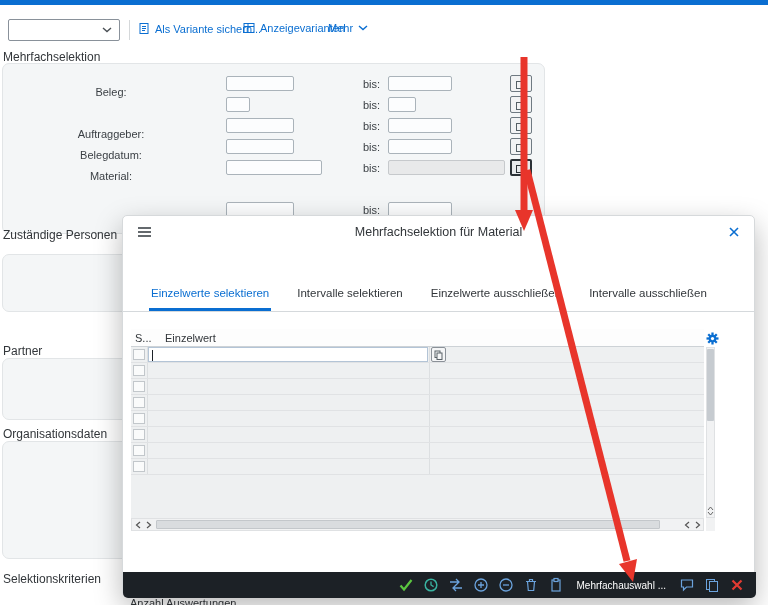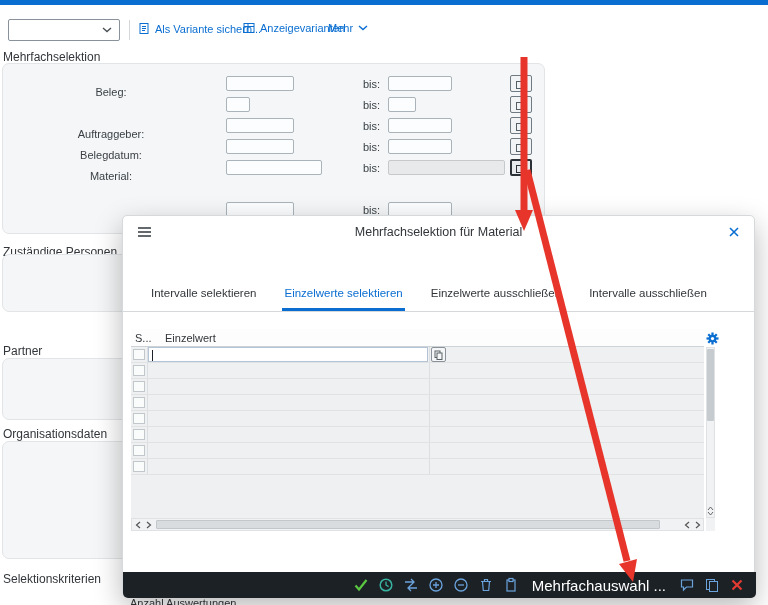--- a/index.html
+++ b/index.html
@@ -68,21 +68,21 @@
   .sarrow { width:11px; height:11px; display:flex; align-items:center; justify-content:center; cursor:pointer; }
   .htrack { flex:1; height:11px; position:relative; margin:0 1px; }
   .hthumb { position:absolute; left:1px; top:1px; height:9px; width:96%; background:#d9dcdf; border:1px solid #c3c7cb; border-radius:1px; }
   .scorner { position:absolute; left:583px; top:302px; width:9px; height:13px; background:#f1f2f3; }
 
   
   .dlg-footer { position:absolute; left:0; top:356px; width:633px; height:26px; background:#1c2126;
                 border-radius:0 0 5px 5px; display:flex; align-items:center; justify-content:flex-end;
                 gap:7px; padding-right:10px; }
   .fbtn { width:18px; height:18px; display:flex; align-items:center; justify-content:center; background:none; border:none; cursor:pointer; }
-  .flabel-btn { color:#fff; font-size:15px; background:none; border:none; margin:0 5px; cursor:pointer; font-family:"Liberation Sans",sans-serif; }
+  .flabel-btn { color:#fff; font-size:10px; background:none; border:none; margin:0 5px; cursor:pointer; font-family:"Liberation Sans",sans-serif; }
 
   .bottom-partial { position:absolute; left:130px; top:597px; color:#32363a; z-index:1; }
 
   .arrows-overlay { position:absolute; left:0; top:0; width:768px; height:605px; z-index:50; pointer-events:none; }
 </style>
 </head>
 <body>
 
 <div class="screen">
 
@@ -180,21 +180,21 @@
           <path d="M6.5 5.5L11 1M7.5 1H11v3.5" fill="none" stroke="#2b3136"></path>
         </svg>
       </span>
   </div>
   <div class="frow" style="top:202px">
     <span class="finput" style="left:226px;width:68px"></span>
     <span class="fbis">bis:</span>
     <span class="finput" style="left:388px;width:64px"></span>
   </div>
 
-  <div class="sec-title" style="top:245px">Zuständige Personen</div>
+  <div class="sec-title" style="top:228px">Zuständige Personen</div>
   <div class="panel" style="left:2px; top:254px; width:280px; height:58px;"></div>
   <div class="sec-title" style="top:344px">Partner</div>
   <div class="panel" style="left:2px; top:358px; width:280px; height:62px;"></div>
   <div class="sec-title" style="top:427px">Organisationsdaten</div>
   <div class="panel" style="left:2px; top:441px; width:280px; height:118px;"></div>
   <div class="sec-title" style="top:572px">Selektionskriterien</div>
   <div class="bottom-partial">Anzahl Auswertungen</div>
 
   <div class="dialog">
     <div class="dlg-header">
@@ -205,22 +205,22 @@
       </span>
       <span class="dlg-title">Mehrfachselektion für Material</span>
       <span class="dlg-close">
         <svg width="12" height="12">
             <path d="M2 2l8 8M10 2l-8 8" stroke="#0a6ed1" stroke-width="1.6"></path>
           </svg>
       </span>
     </div>
 
     <div class="tabs">
+      <div class="tab is-active">Einzelwerte selektieren</div>
       <div class="tab">Intervalle selektieren</div>
-      <div class="tab is-active">Einzelwerte selektieren</div>
       <div class="tab">Einzelwerte ausschließen</div>
       <div class="tab">Intervalle ausschließen</div>
     </div>
 
     <div class="sel-table">
       <div class="sel-head">
         <span class="col-s">S...</span>
         <span class="col-v">Einzelwert</span>
       </div>
       <div class="sel-row">

